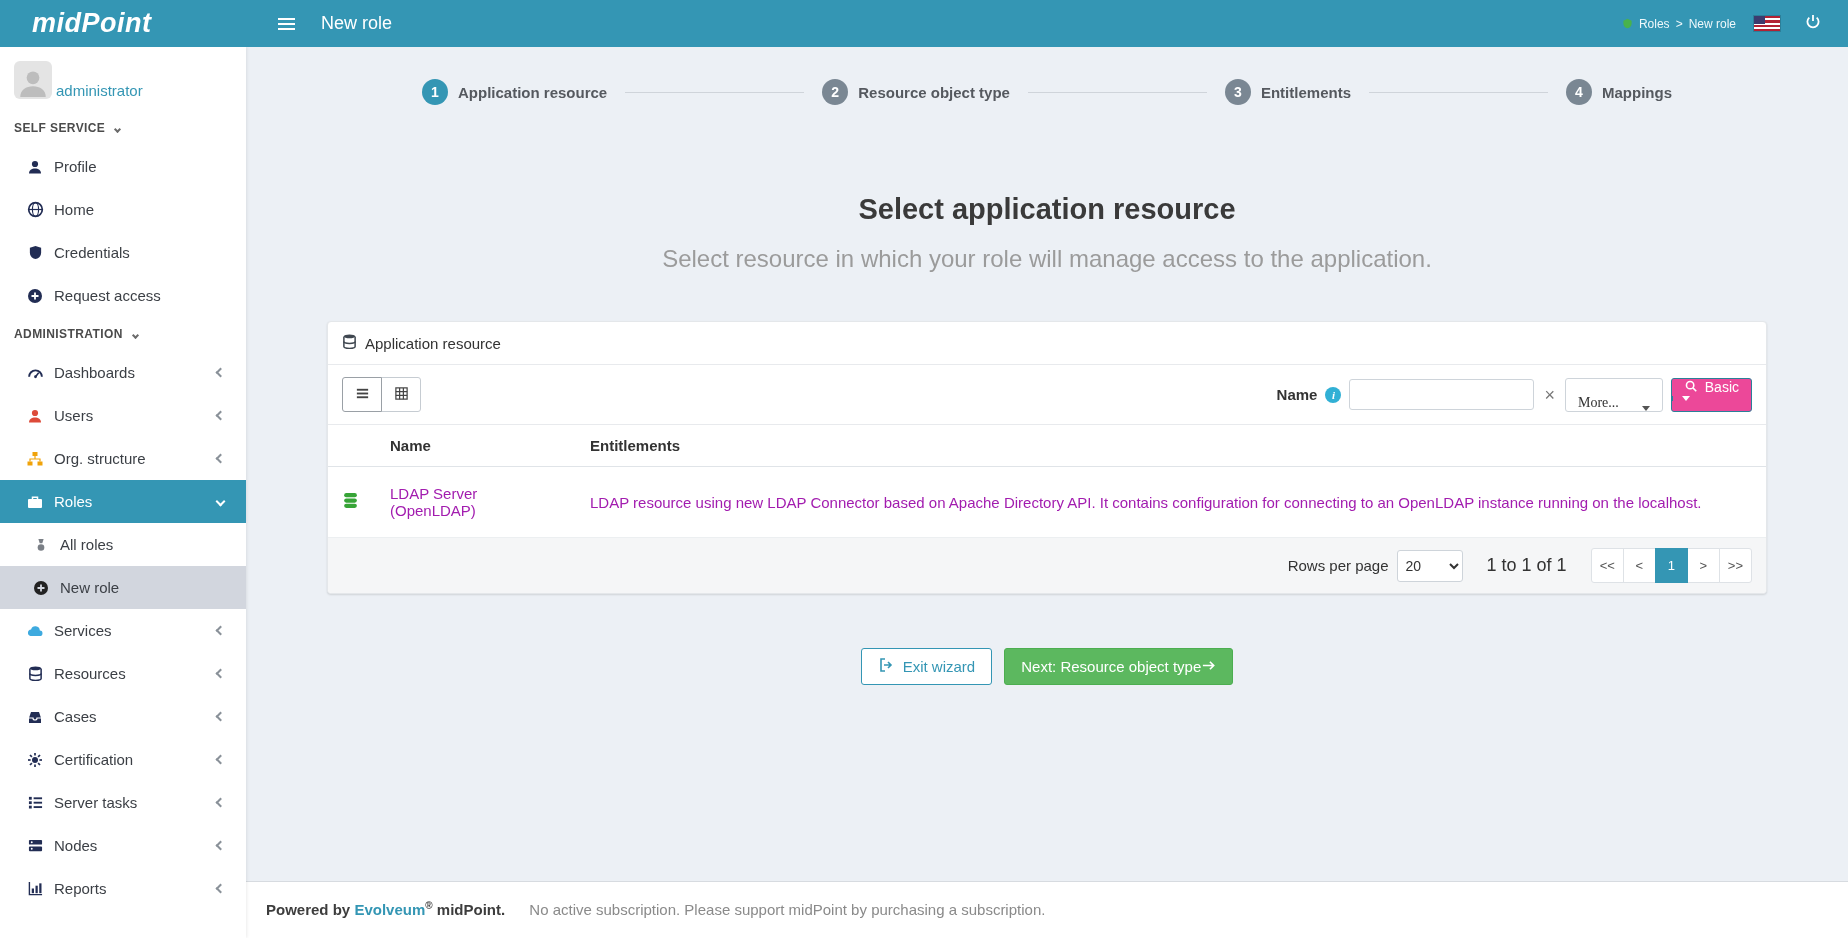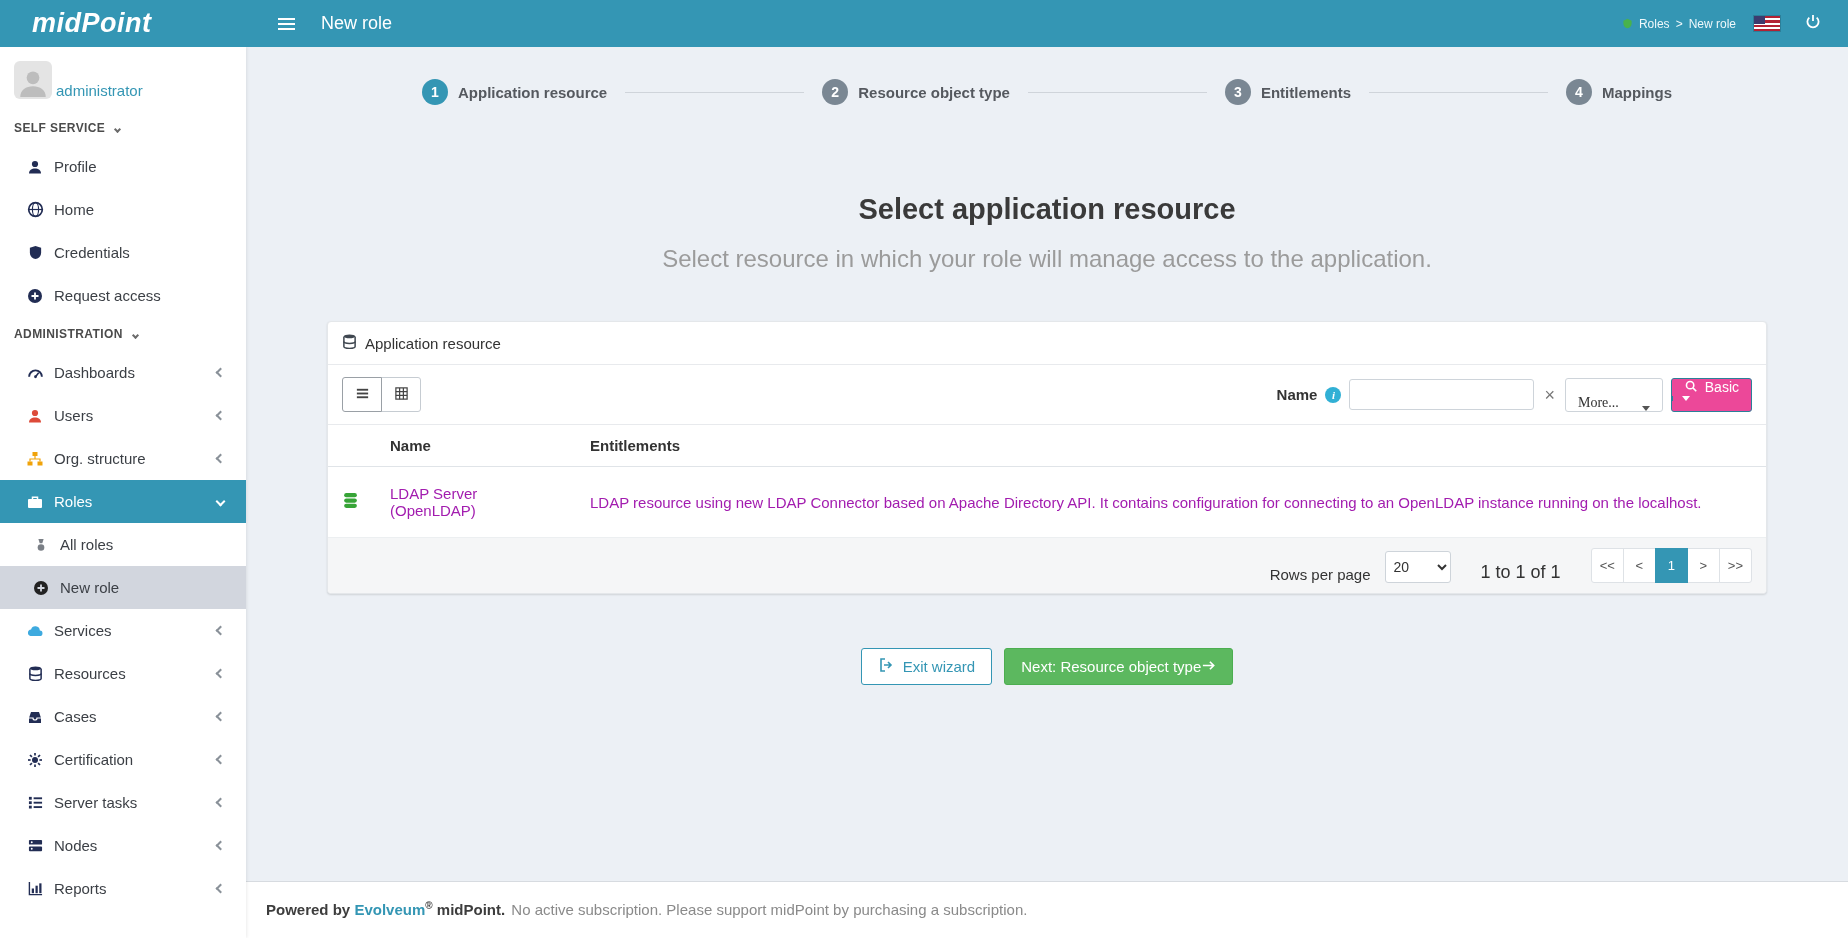--- a/index.html
+++ b/index.html
@@ -147,22 +147,22 @@
     text-align:left; font-size:15px; font-weight:bold; color:#333;
     padding:12px 14px; border-top:1px solid #e8eaed; border-bottom:1px solid #e0e4e8;
   }
   .grid td { padding:18px 14px; font-size:15px; color:#a21caf; border-bottom:1px solid #eceff1; }
   .col-icon { width:48px; padding-right:0 !important; }
   .col-name { width:200px; }
   .grid tbody tr { cursor:pointer; }
   .desc { color:#3b3b3b; }
 
   .table-footer {
-    background:#f5f6f7; padding:10px 14px; display:flex; align-items:flex-end; justify-content:flex-end;
-    gap:14px; border-radius:0 0 4px 4px;
+    background:#f5f6f7; padding:10px 14px; display:flex; align-items:center; justify-content:flex-end;
+    gap:8px; border-radius:0 0 4px 4px;
   }
   .rpp-label { font-size:15px; color:#333; }
   .rpp-select {
     height:32px; width:66px; border:1px solid #ced4da; border-radius:3px; background:#fff;
     font-size:14px; font-family:"Liberation Sans", sans-serif; color:#333; padding:0 4px;
   }
   .count-label { font-size:18px; color:#333; margin:0 16px; }
   .pagination { display:flex; }
   .pg-btn {
     min-width:33px; height:35px; background:#fff; border:1px solid #dee2e6; color:#555;
@@ -186,21 +186,21 @@
   }
 
   
   .main-footer {
     position:absolute; left:246px; right:0; bottom:0; height:57px;
     background:#fff; border-top:1px solid #d7dbe0; padding:18px 0 0 20px; font-size:15px;
   }
   .fz-bold { font-weight:bold; color:#3d3d3d; }
   .fz-brand { font-weight:bold; color:#3496b4; cursor:pointer; }
   .fz-reg { font-size:10px; vertical-align:super; color:#3d3d3d; font-weight:bold; }
-  .fz-msg { color:#8a8a8a; margin-left:2px; }
+  .fz-msg { color:#8a8a8a; margin-left:20px; }
 </style>
 </head>
 <body>
 
 <div class="app">
 
   <header class="topbar">
     <div class="brand">
       <span class="logo">midPoint</span>
     </div>

